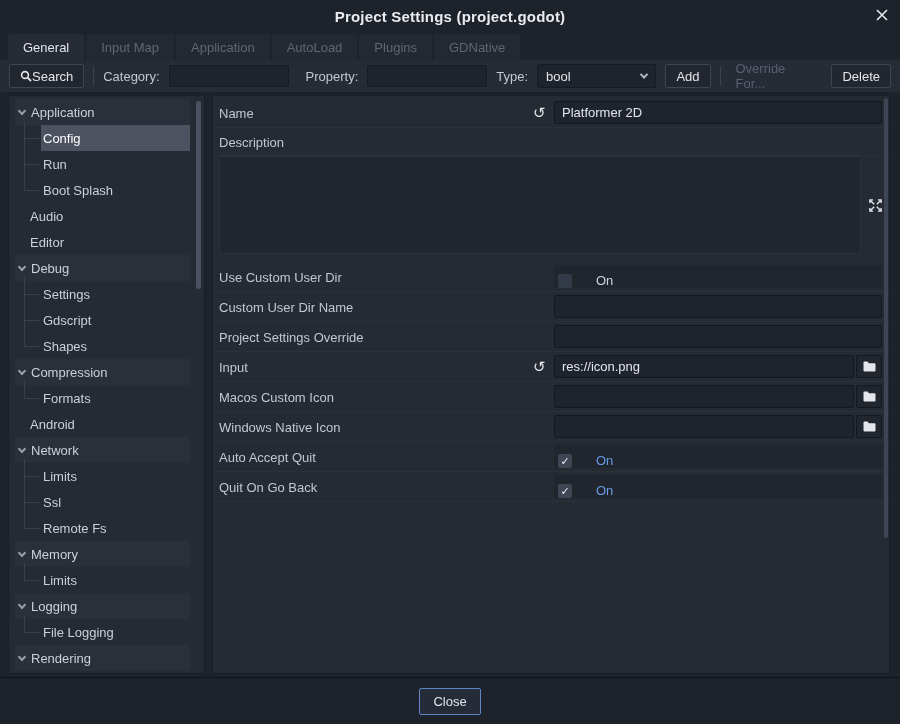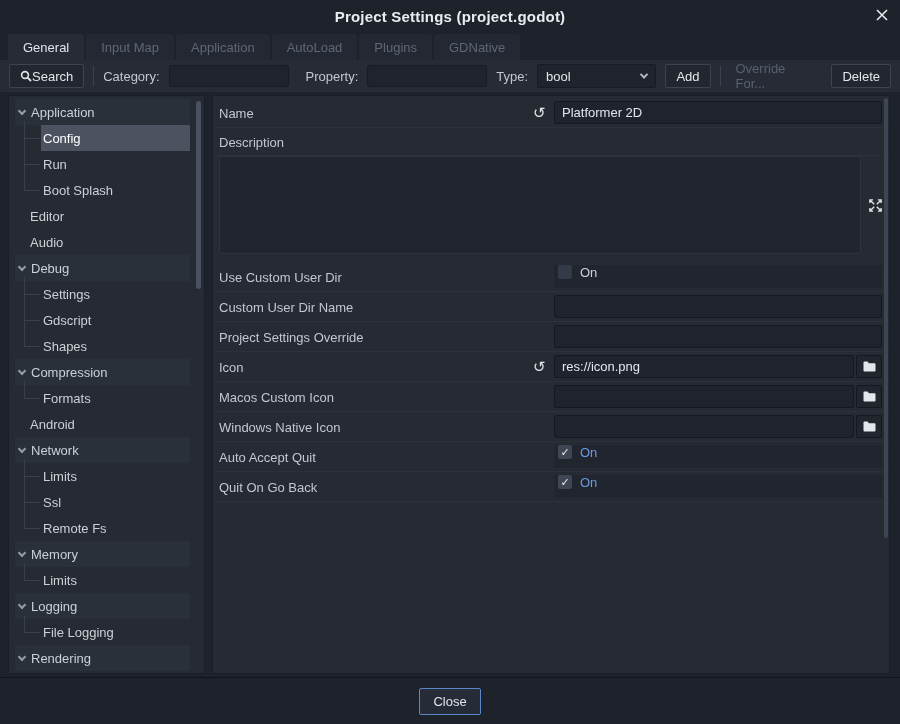--- a/index.html
+++ b/index.html
@@ -66,21 +66,21 @@
   .prop-row { position:relative; height:30px; display:flex; align-items:center;
     padding-left:6px; box-shadow: inset 0 -1px 0 rgba(255,255,255,0.03); }
   .prop-label { color:#c3c7cf; }
   .editor { position:absolute; left:341px; right:7px; top:3px; bottom:4px;
     display:flex; align-items:center; }
   .revert { position:absolute; left:320px; top:0; bottom:0; display:flex;
     align-items:center; font-size:15px; color:#dfe3e8; cursor:pointer; }
   .field { flex:1 1 auto; height:23px; background:#1e232d; border:1px solid #14181f;
     border-radius:2px; color:#e3e6eb; padding:0 7px; font:inherit; min-width:0; }
   .cb-strip { flex:1; height:100%; background:#21252e; border-radius:2px;
-    display:flex; align-items:flex-start; padding-left:4px; gap:8px; }
+    display:flex; align-items:flex-end; padding-left:4px; gap:24px; }
   .cbox { width:14px; height:14px; border-radius:2px; background:#343b48;
     display:flex; align-items:center; justify-content:center; cursor:pointer;
     color:#eceef1; font-size:11px; line-height:1; }
   .cbox.checked { background:#3f4654; }
   .cb-text { color:#ced2d9; }
   .cb-text.on { color:#699ce8; }
   .file-btn { width:26px; height:23px; margin-left:2px; background:#21252e;
     border:1px solid #14181f; border-radius:2px; display:flex; align-items:center;
     justify-content:center; cursor:pointer; }
   .desc-area { height:98px; display:flex; padding-left:6px; margin-bottom:8px; }
@@ -159,26 +159,26 @@
           <div class="tree-row child">
             <span>Run</span>
           </div>
           <div class="tree-row child">
             <span>Boot Splash</span>
           </div>
         </div>
       </div>
       <div class="group">
         <div class="tree-row plaincat">
+          <span>Audio</span>
+        </div>
+      </div>
+      <div class="group">
+        <div class="tree-row plaincat">
           <span>Editor</span>
-        </div>
-      </div>
-      <div class="group">
-        <div class="tree-row plaincat">
-          <span>Audio</span>
         </div>
       </div>
       <div class="group">
         <div class="tree-row cat">
           <span class="tchev"></span>
           <span>Debug</span>
         </div>
         <div class="children">
           <div class="tree-row child">
             <span>Settings</span>
@@ -295,21 +295,21 @@
           <input class="field" value="" style="">
         </div>
       </div>
       <div class="prop-row">
         <span class="prop-label">Project Settings Override</span>
         <div class="editor">
           <input class="field" value="" style="">
         </div>
       </div>
       <div class="prop-row">
-        <span class="prop-label">Icon</span>
+        <span class="prop-label">Input</span>
         <span class="revert">↺</span>
         <div class="editor">
           <input class="field" value="res://icon.png" style="">
           <div class="file-btn">
             <span>
               <svg width="13" height="11" viewBox="0 0 13 11">
                 <path d="M0.5 1.5 a1 1 0 0 1 1-1 h3 l1.4 1.8 h5.6 a1 1 0 0 1 1 1 v6.2 a1 1 0 0 1 -1 1 h-10 a1 1 0 0 1 -1-1 z" fill="#e3e6ea"></path>
               </svg>
             </span>
           </div>

